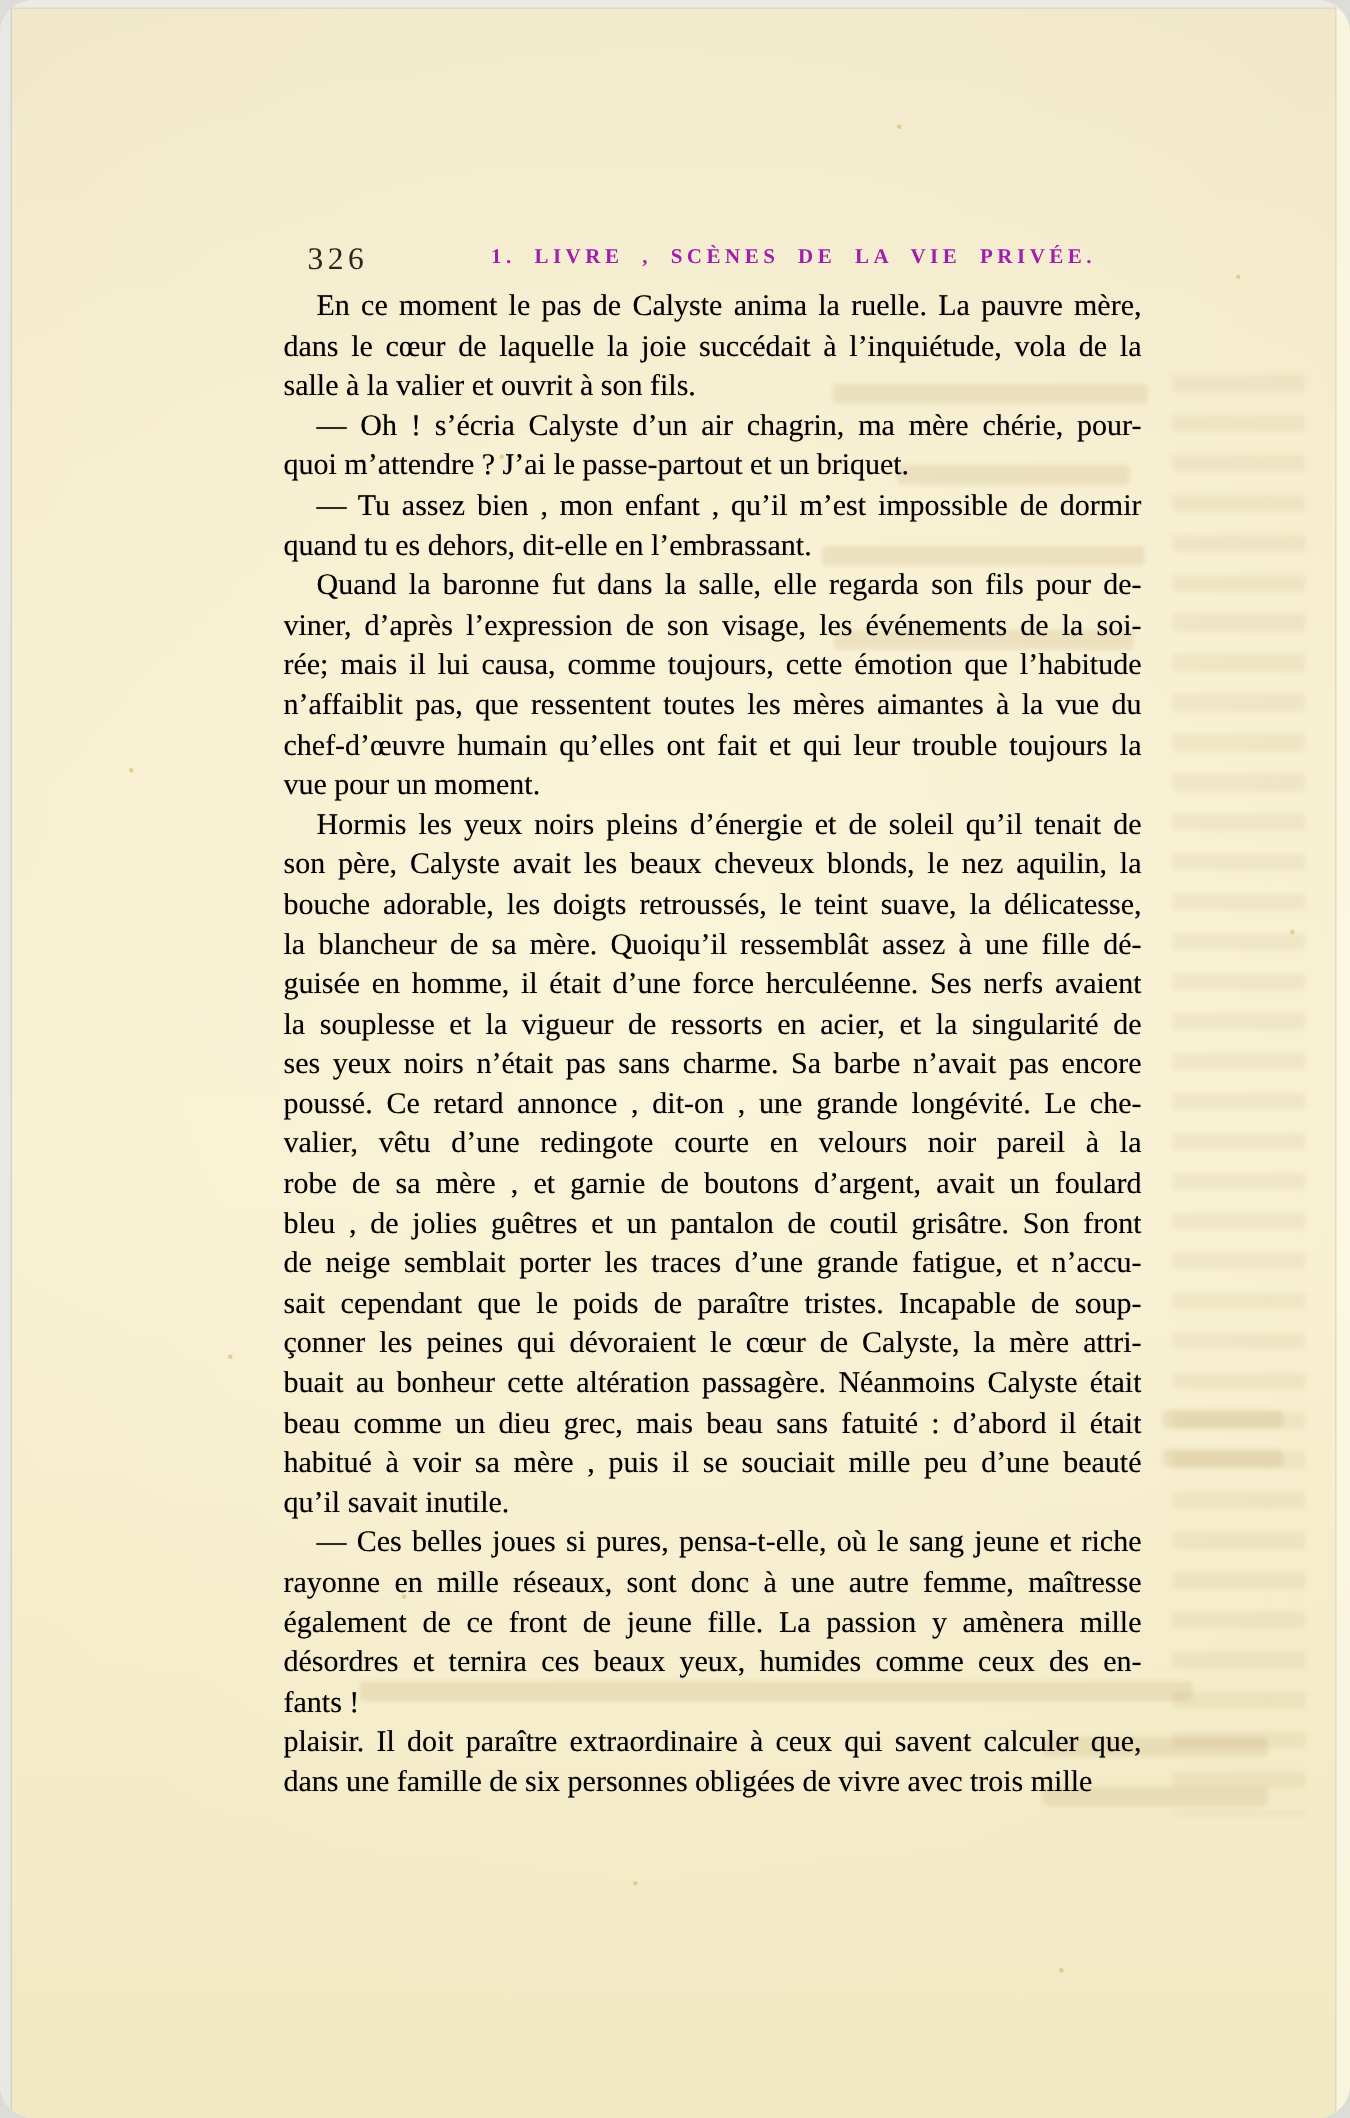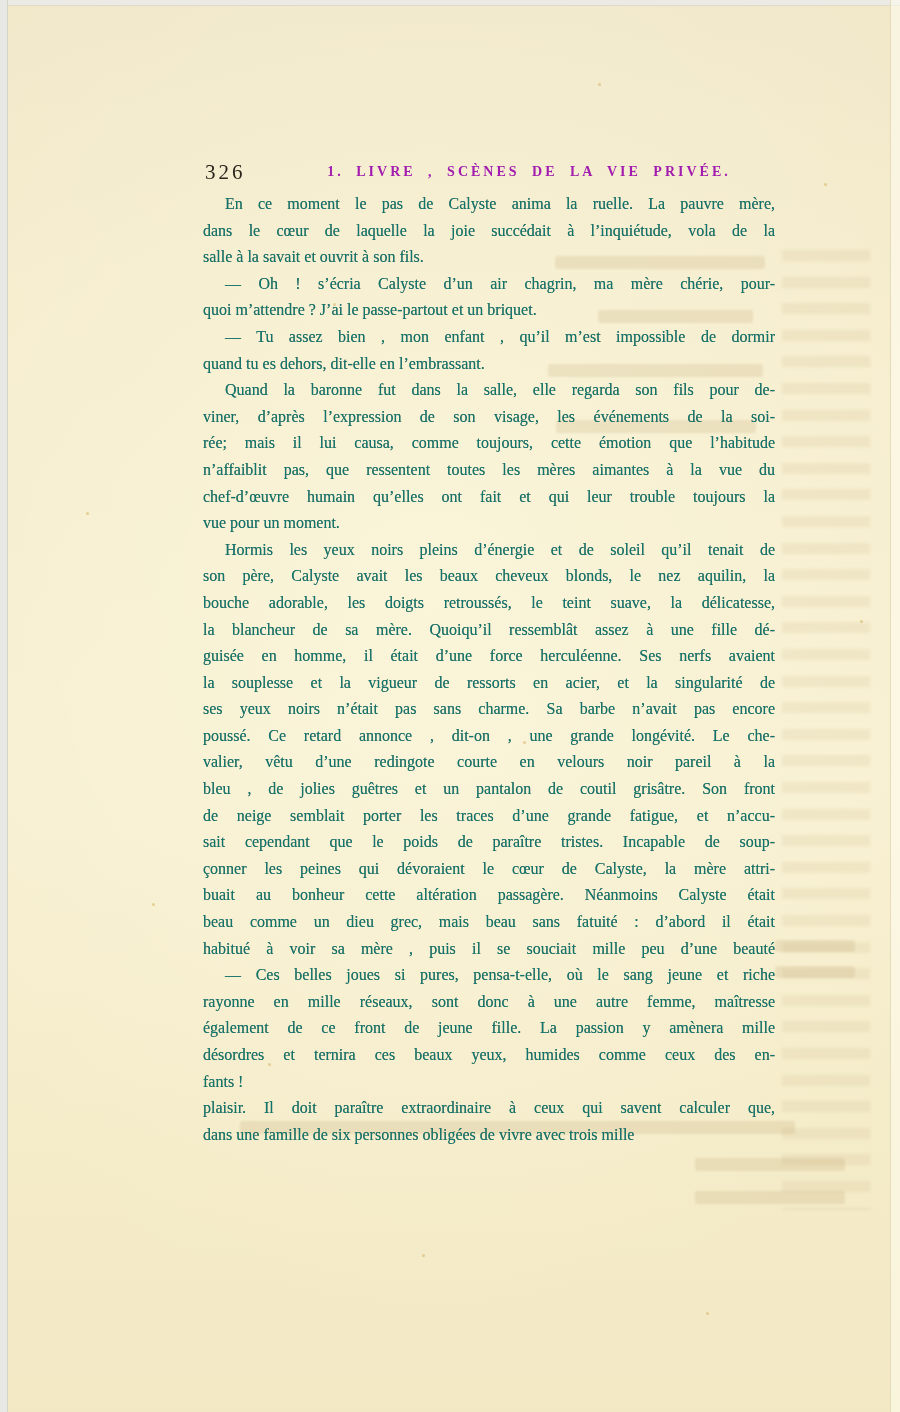--- a/index.html
+++ b/index.html
@@ -7,20 +7,21 @@
     padding: 0;
     background: #dcdcd8;
     font-family: "Liberation Serif", "DejaVu Serif", serif;
   }
   #scan-page {
     position: relative;
     width: 900px;
     height: 1412px;
     overflow: hidden;
     background: #f4ebca;
+    border-radius: 22px;
   }
   
   #paper {
     position: absolute;
     inset: 0;
     background:
       radial-gradient(ellipse 120% 90% at 48% 42%, rgba(255,252,230,0.45) 0%, rgba(255,252,230,0) 60%),
       linear-gradient(180deg, #f1e8ca 0%, #f5eccc 22%, #f7efd0 55%, #f4ebc8 82%, #f2e8c4 100%);
   }
   
@@ -64,25 +65,25 @@
     text-align: center;
     font-size: 14px;
     font-weight: 700;
     letter-spacing: 3px;
     word-spacing: 6px;
     color: #a21caf;
   }
   
   #text-block {
     position: absolute;
-    left: 203px;
+    left: 189px;
     top: 191px;
     width: 572px;
-    color: #0f766e;
-    font-size: 16px;
+    color: #000000;
+    font-size: 20px;
     text-shadow: 0 0 0.5px rgba(46,38,26,0.55);
   }
   #text-block .line {
     height: 26.6px;
     line-height: 26.6px;
     overflow: hidden;
     text-align: justify;
     text-align-last: justify;
     white-space: nowrap;
   }
@@ -142,47 +143,49 @@
   <div class="speckle" style="left:860px; top:620px;"></div>
 
   <div id="running-header">
     <span id="page-number">326</span>
     <span id="header-title">1. LIVRE , SCÈNES DE LA VIE PRIVÉE.</span>
   </div>
 
   <div id="text-block">
       <div class="line first">En ce moment le pas de Calyste anima la ruelle. La pauvre mère,</div>
       <div class="line">dans le cœur de laquelle la joie succédait à l’inquiétude, vola de la</div>
-      <div class="line last">salle à la savait et ouvrit à son fils.</div>
+      <div class="line last">salle à la valier et ouvrit à son fils.</div>
       <div class="line first">— Oh ! s’écria Calyste d’un air chagrin, ma mère chérie, pour-</div>
       <div class="line last">quoi m’attendre ? J’ai le passe-partout et un briquet.</div>
       <div class="line first">— Tu assez bien , mon enfant , qu’il m’est impossible de dormir</div>
       <div class="line last">quand tu es dehors, dit-elle en l’embrassant.</div>
       <div class="line first">Quand la baronne fut dans la salle, elle regarda son fils pour de-</div>
       <div class="line">viner, d’après l’expression de son visage, les événements de la soi-</div>
       <div class="line">rée; mais il lui causa, comme toujours, cette émotion que l’habitude</div>
       <div class="line">n’affaiblit pas, que ressentent toutes les mères aimantes à la vue du</div>
       <div class="line">chef-d’œuvre humain qu’elles ont fait et qui leur trouble toujours la</div>
       <div class="line last">vue pour un moment.</div>
       <div class="line first">Hormis les yeux noirs pleins d’énergie et de soleil qu’il tenait de</div>
       <div class="line">son père, Calyste avait les beaux cheveux blonds, le nez aquilin, la</div>
       <div class="line">bouche adorable, les doigts retroussés, le teint suave, la délicatesse,</div>
       <div class="line">la blancheur de sa mère. Quoiqu’il ressemblât assez à une fille dé-</div>
       <div class="line">guisée en homme, il était d’une force herculéenne. Ses nerfs avaient</div>
       <div class="line">la souplesse et la vigueur de ressorts en acier, et la singularité de</div>
       <div class="line">ses yeux noirs n’était pas sans charme. Sa barbe n’avait pas encore</div>
       <div class="line">poussé. Ce retard annonce , dit-on , une grande longévité. Le che-</div>
       <div class="line">valier, vêtu d’une redingote courte en velours noir pareil à la</div>
+      <div class="line">robe de sa mère , et garnie de boutons d’argent, avait un foulard</div>
       <div class="line">bleu , de jolies guêtres et un pantalon de coutil grisâtre. Son front</div>
       <div class="line">de neige semblait porter les traces d’une grande fatigue, et n’accu-</div>
       <div class="line">sait cependant que le poids de paraître tristes. Incapable de soup-</div>
       <div class="line">çonner les peines qui dévoraient le cœur de Calyste, la mère attri-</div>
       <div class="line">buait au bonheur cette altération passagère. Néanmoins Calyste était</div>
       <div class="line">beau comme un dieu grec, mais beau sans fatuité : d’abord il était</div>
       <div class="line">habitué à voir sa mère , puis il se souciait mille peu d’une beauté</div>
+      <div class="line last">qu’il savait inutile.</div>
       <div class="line first">— Ces belles joues si pures, pensa-t-elle, où le sang jeune et riche</div>
       <div class="line">rayonne en mille réseaux, sont donc à une autre femme, maîtresse</div>
       <div class="line">également de ce front de jeune fille. La passion y amènera mille</div>
       <div class="line">désordres et ternira ces beaux yeux, humides comme ceux des en-</div>
       <div class="line last">fants !</div>
       <div class="line">plaisir. Il doit paraître extraordinaire à ceux qui savent calculer que,</div>
       <div class="line last">dans une famille de six personnes obligées de vivre avec trois mille</div>
     </div>
 
   <div id="scan-edge-top"></div>

